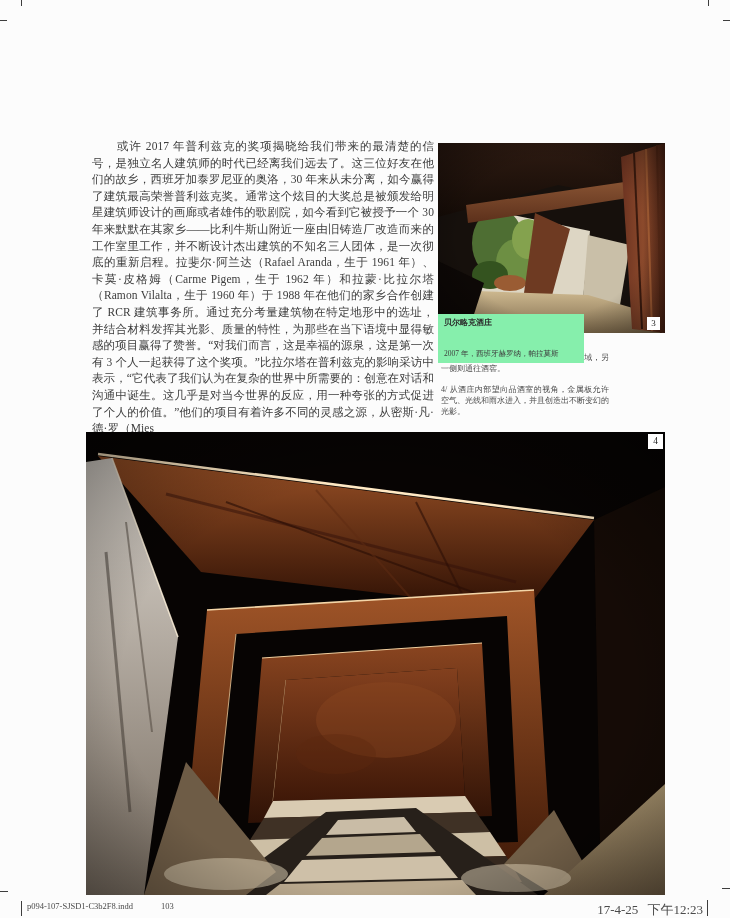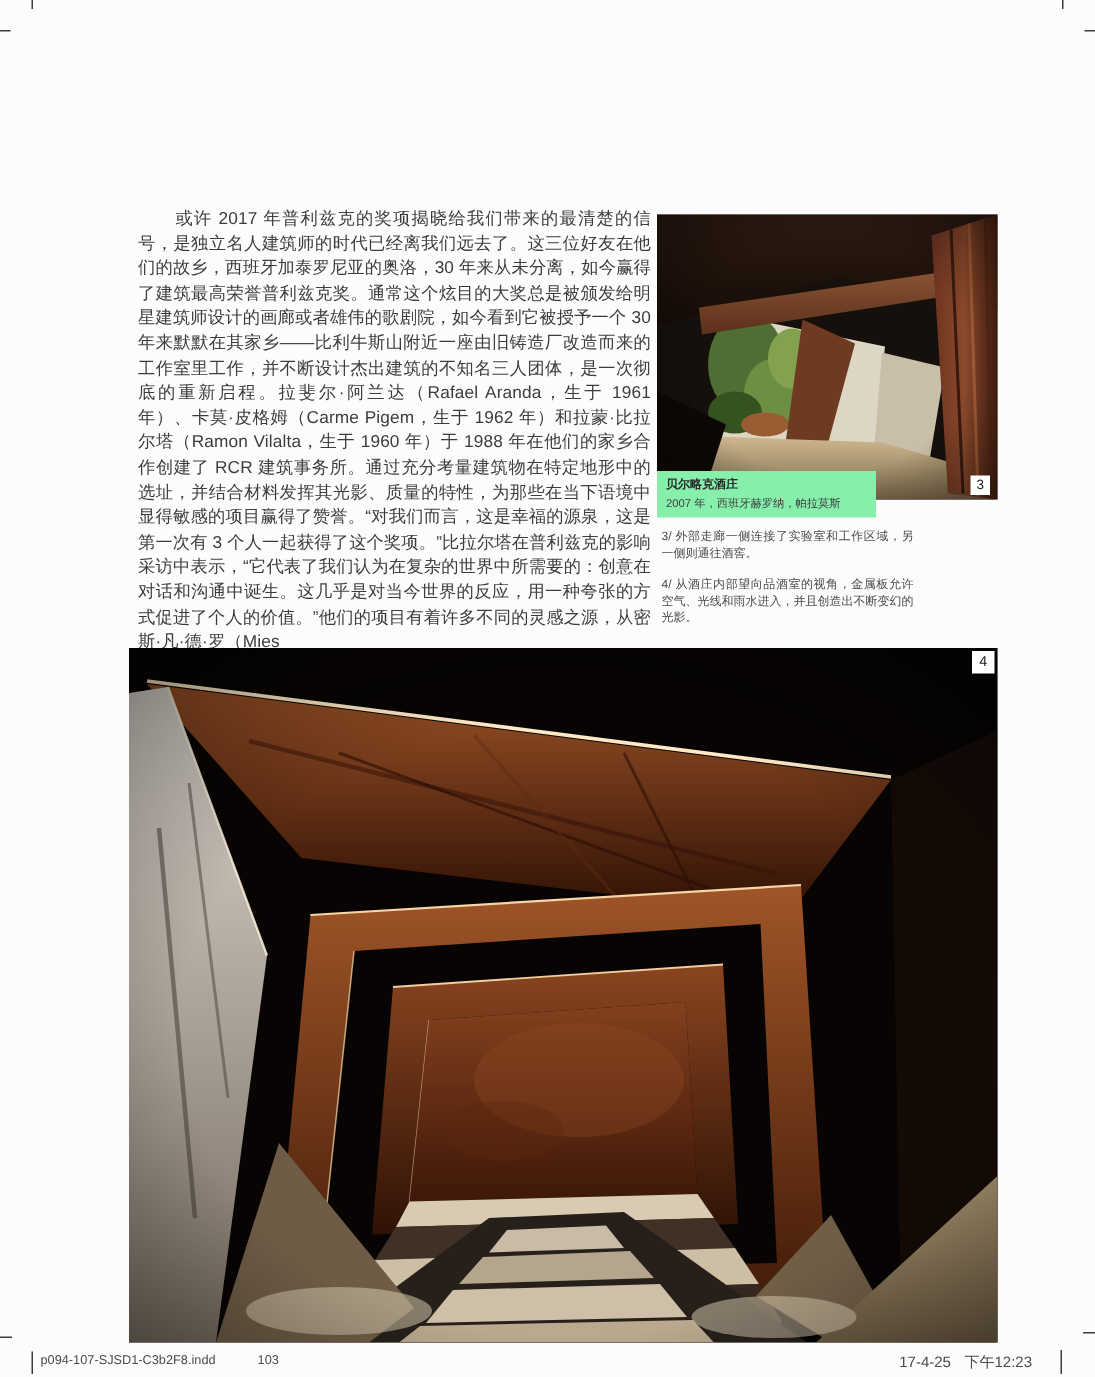--- a/index.html
+++ b/index.html
@@ -1,44 +1,44 @@
 <!DOCTYPE html>
 <html><head>
 <meta charset="utf-8">
 <style>
   html,body{margin:0;padding:0;background:#e9e9e9;}
   .page{position:relative;width:730px;height:918px;background:#fcfcfc;overflow:hidden;
-        font-family:Liberation Sans, sans-serif;}
+        font-family:Liberation Serif, serif;}
   
   .crop{position:absolute;background:#3d3d3d;}
   
   .article-body{position:absolute;left:92px;top:138px;width:342px;height:268px;
     font-size:11.5px;line-height:16.6px;text-align:justify;text-indent:25px;
     color:#3c3c3c;letter-spacing:0.1px;}
   
   .photo{position:absolute;overflow:hidden;background:#120b08;}
   .photo-top{left:438px;top:143px;width:227px;height:190px;}
   .photo-main{left:86px;top:432px;width:579px;height:463px;}
   .photo svg{display:block;width:100%;height:100%;}
   
   .caption-box{position:absolute;left:438px;top:314px;width:146px;background:#86efac;
     padding:4px 6px 5px 6px;box-sizing:border-box;z-index:3;}
   .caption-title{font-size:8px;font-weight:bold;color:#2b2b2b;line-height:10px;}
-  .caption-location{font-size:7.5px;color:#3e3e3e;line-height:9px;margin-top:3px;}
+  .caption-location{font-size:7.5px;color:#3e3e3e;line-height:9px;margin-top:21px;}
   
   .badge{position:absolute;background:#ffffff;color:#1c1c1c;text-align:center;z-index:4;}
   .badge-3{left:647px;top:317px;width:13px;height:13px;font-size:9px;line-height:13px;}
   .badge-4{left:648px;top:434px;width:15px;height:15px;font-size:9.5px;line-height:15px;}
   
   .notes{position:absolute;left:441px;top:352px;width:168px;color:#4a4a4a;}
   .note{font-size:8px;line-height:11px;text-align:justify;margin:0 0 10px 0;}
   
   .footer-left{position:absolute;left:27px;top:901px;font-size:8.5px;color:#4a4a4a;white-space:nowrap;}
   .footer-left .pageno{margin-left:28px;}
-  .footer-right{position:absolute;right:42px;top:901px;font-size:10px;color:#4a4a4a;white-space:nowrap;}
+  .footer-right{position:absolute;right:27px;top:901px;font-size:13px;color:#4a4a4a;white-space:nowrap;}
   .footer-right .time{margin-left:9px;}
 </style>
 </head>
 <body>
 
 <div class="page">
 
   <div class="crop" style="left:21px;top:0;width:1px;height:6px;"></div>
   <div class="crop" style="left:0;top:20px;width:7px;height:1px;"></div>
   <div class="crop" style="left:708px;top:0;width:1px;height:6px;"></div>

